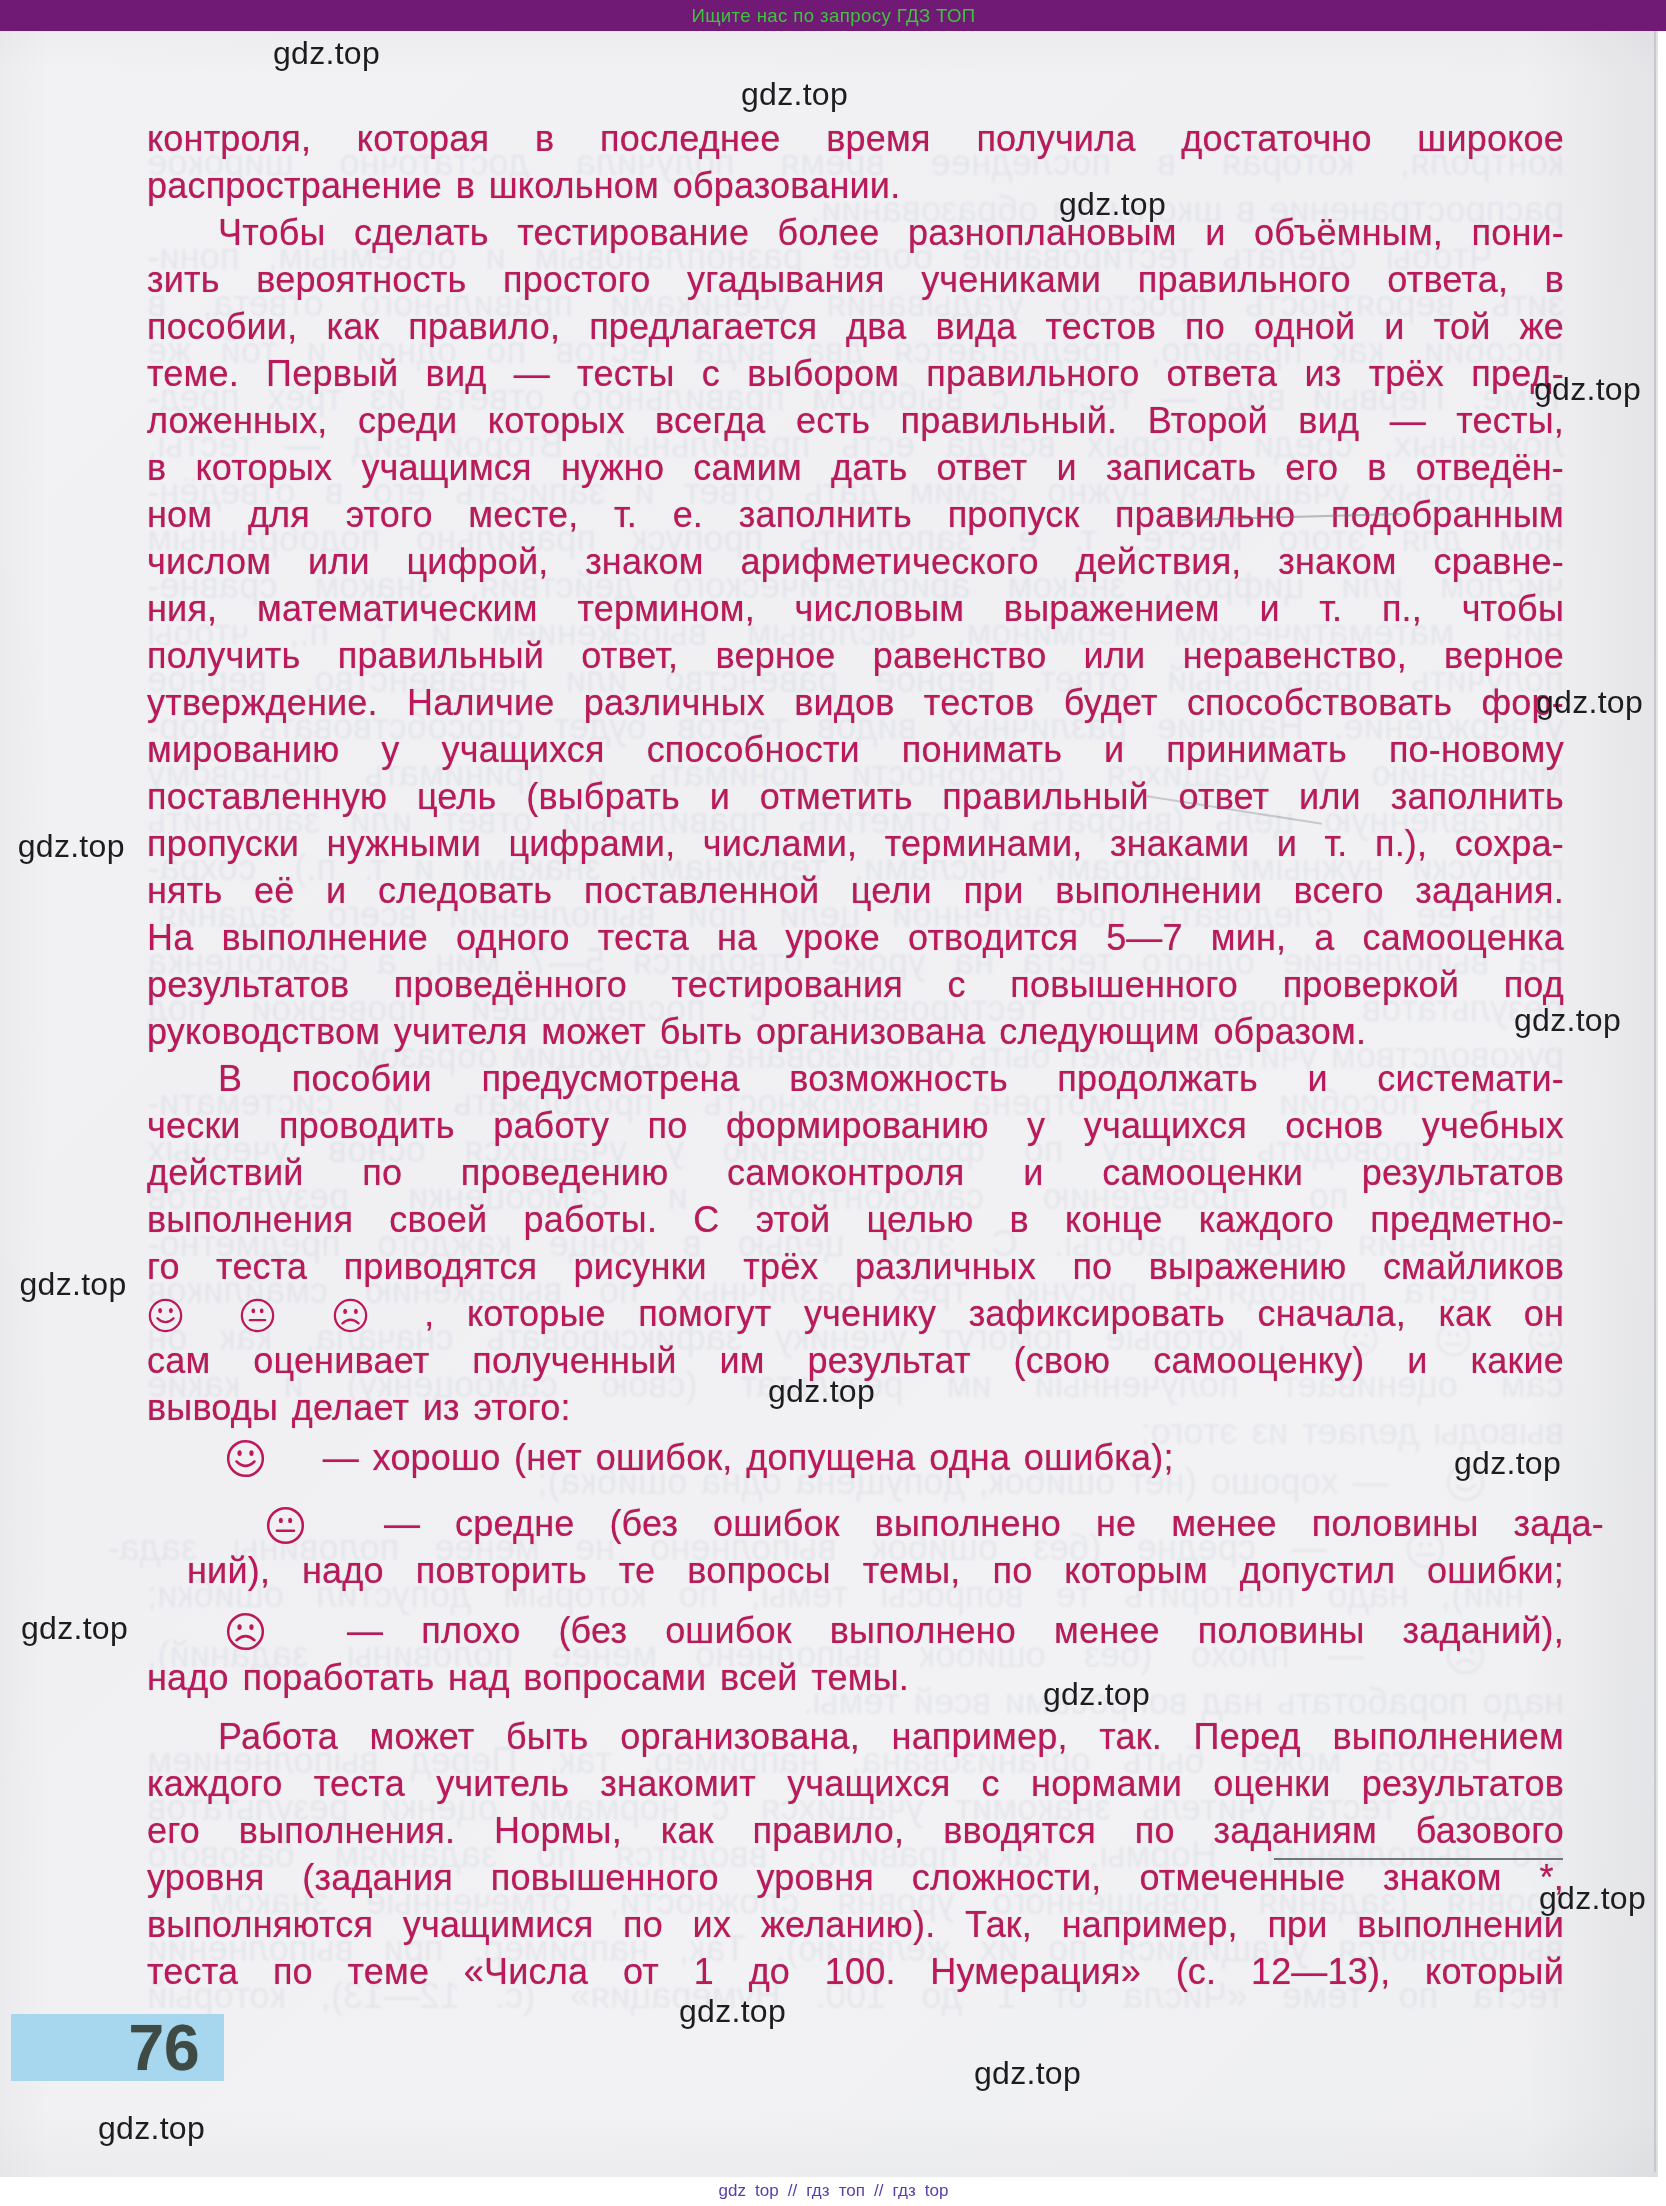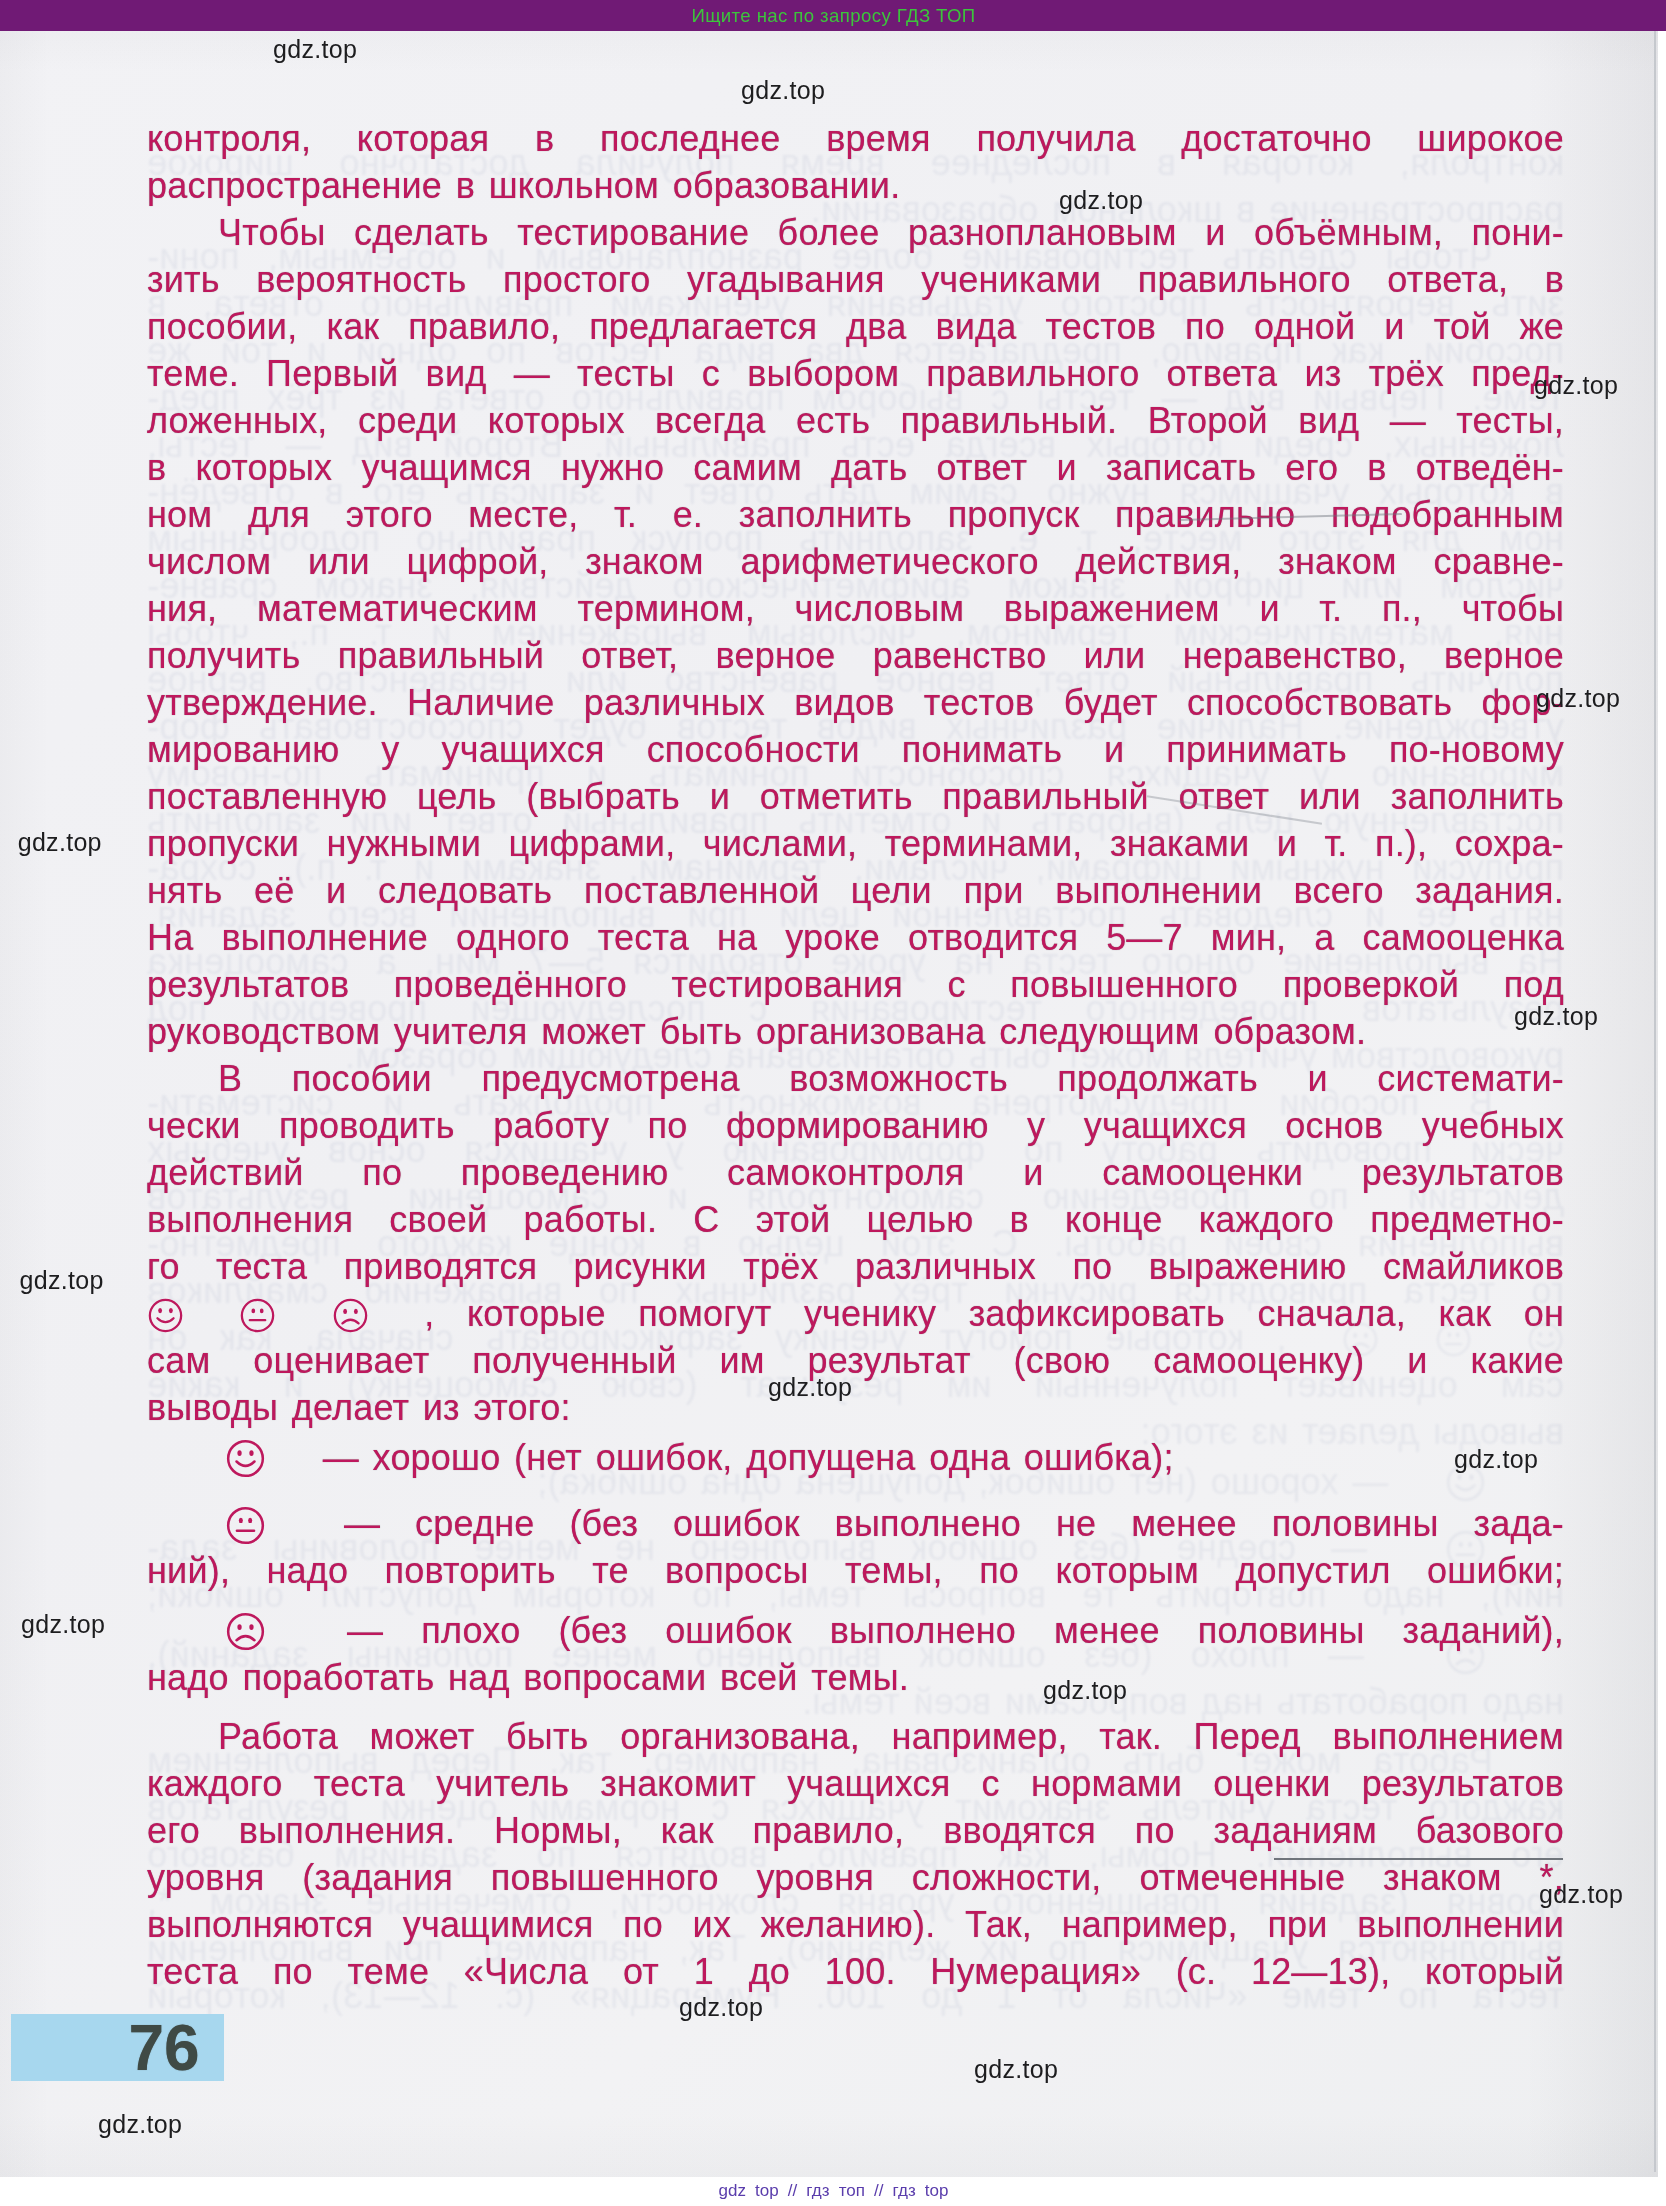--- a/index.html
+++ b/index.html
@@ -43,24 +43,24 @@
   .line{
     width:100%;height:47px;white-space:nowrap;
     text-align:justify;text-align-last:justify;
   }
   .line.nj{text-align:left;text-align-last:left;}
   .line.indent{padding-left:71px;width:1346px;}
   .smiley{vertical-align:-8px;}
   .smiley-inline{margin-right:23px;}
   .listitem .line1{padding-left:78px;width:1339px;}
   .listitem .smiley{margin-right:43px;vertical-align:-9.8px;}
-  .gap3{margin-top:2.7px;}  .gap22{margin-top:19.5px;}  .gap14{margin-top:12.4px;}
+  .gap3{margin-top:2.7px;}  .gap22{margin-top:19.5px;margin-left:40px;}  .gap14{margin-top:12.4px;}
   
   .wm{
-    position:absolute;z-index:5;color:#1d1d1f;font-size:25px;font-weight:400;
+    position:absolute;z-index:5;color:#1d1d1f;font-size:32px;font-weight:400;
     letter-spacing:0.3px;white-space:nowrap;
   }
   
   .badge{
     position:absolute;left:11px;top:2014px;width:213px;height:67px;background:#a7d7ee;
     z-index:4;text-align:center;
   }
   .badge span{
     display:inline-block;margin-left:93px;margin-top:1.8px;
     font-size:64px;line-height:64px;font-weight:700;color:#3f4a45;

